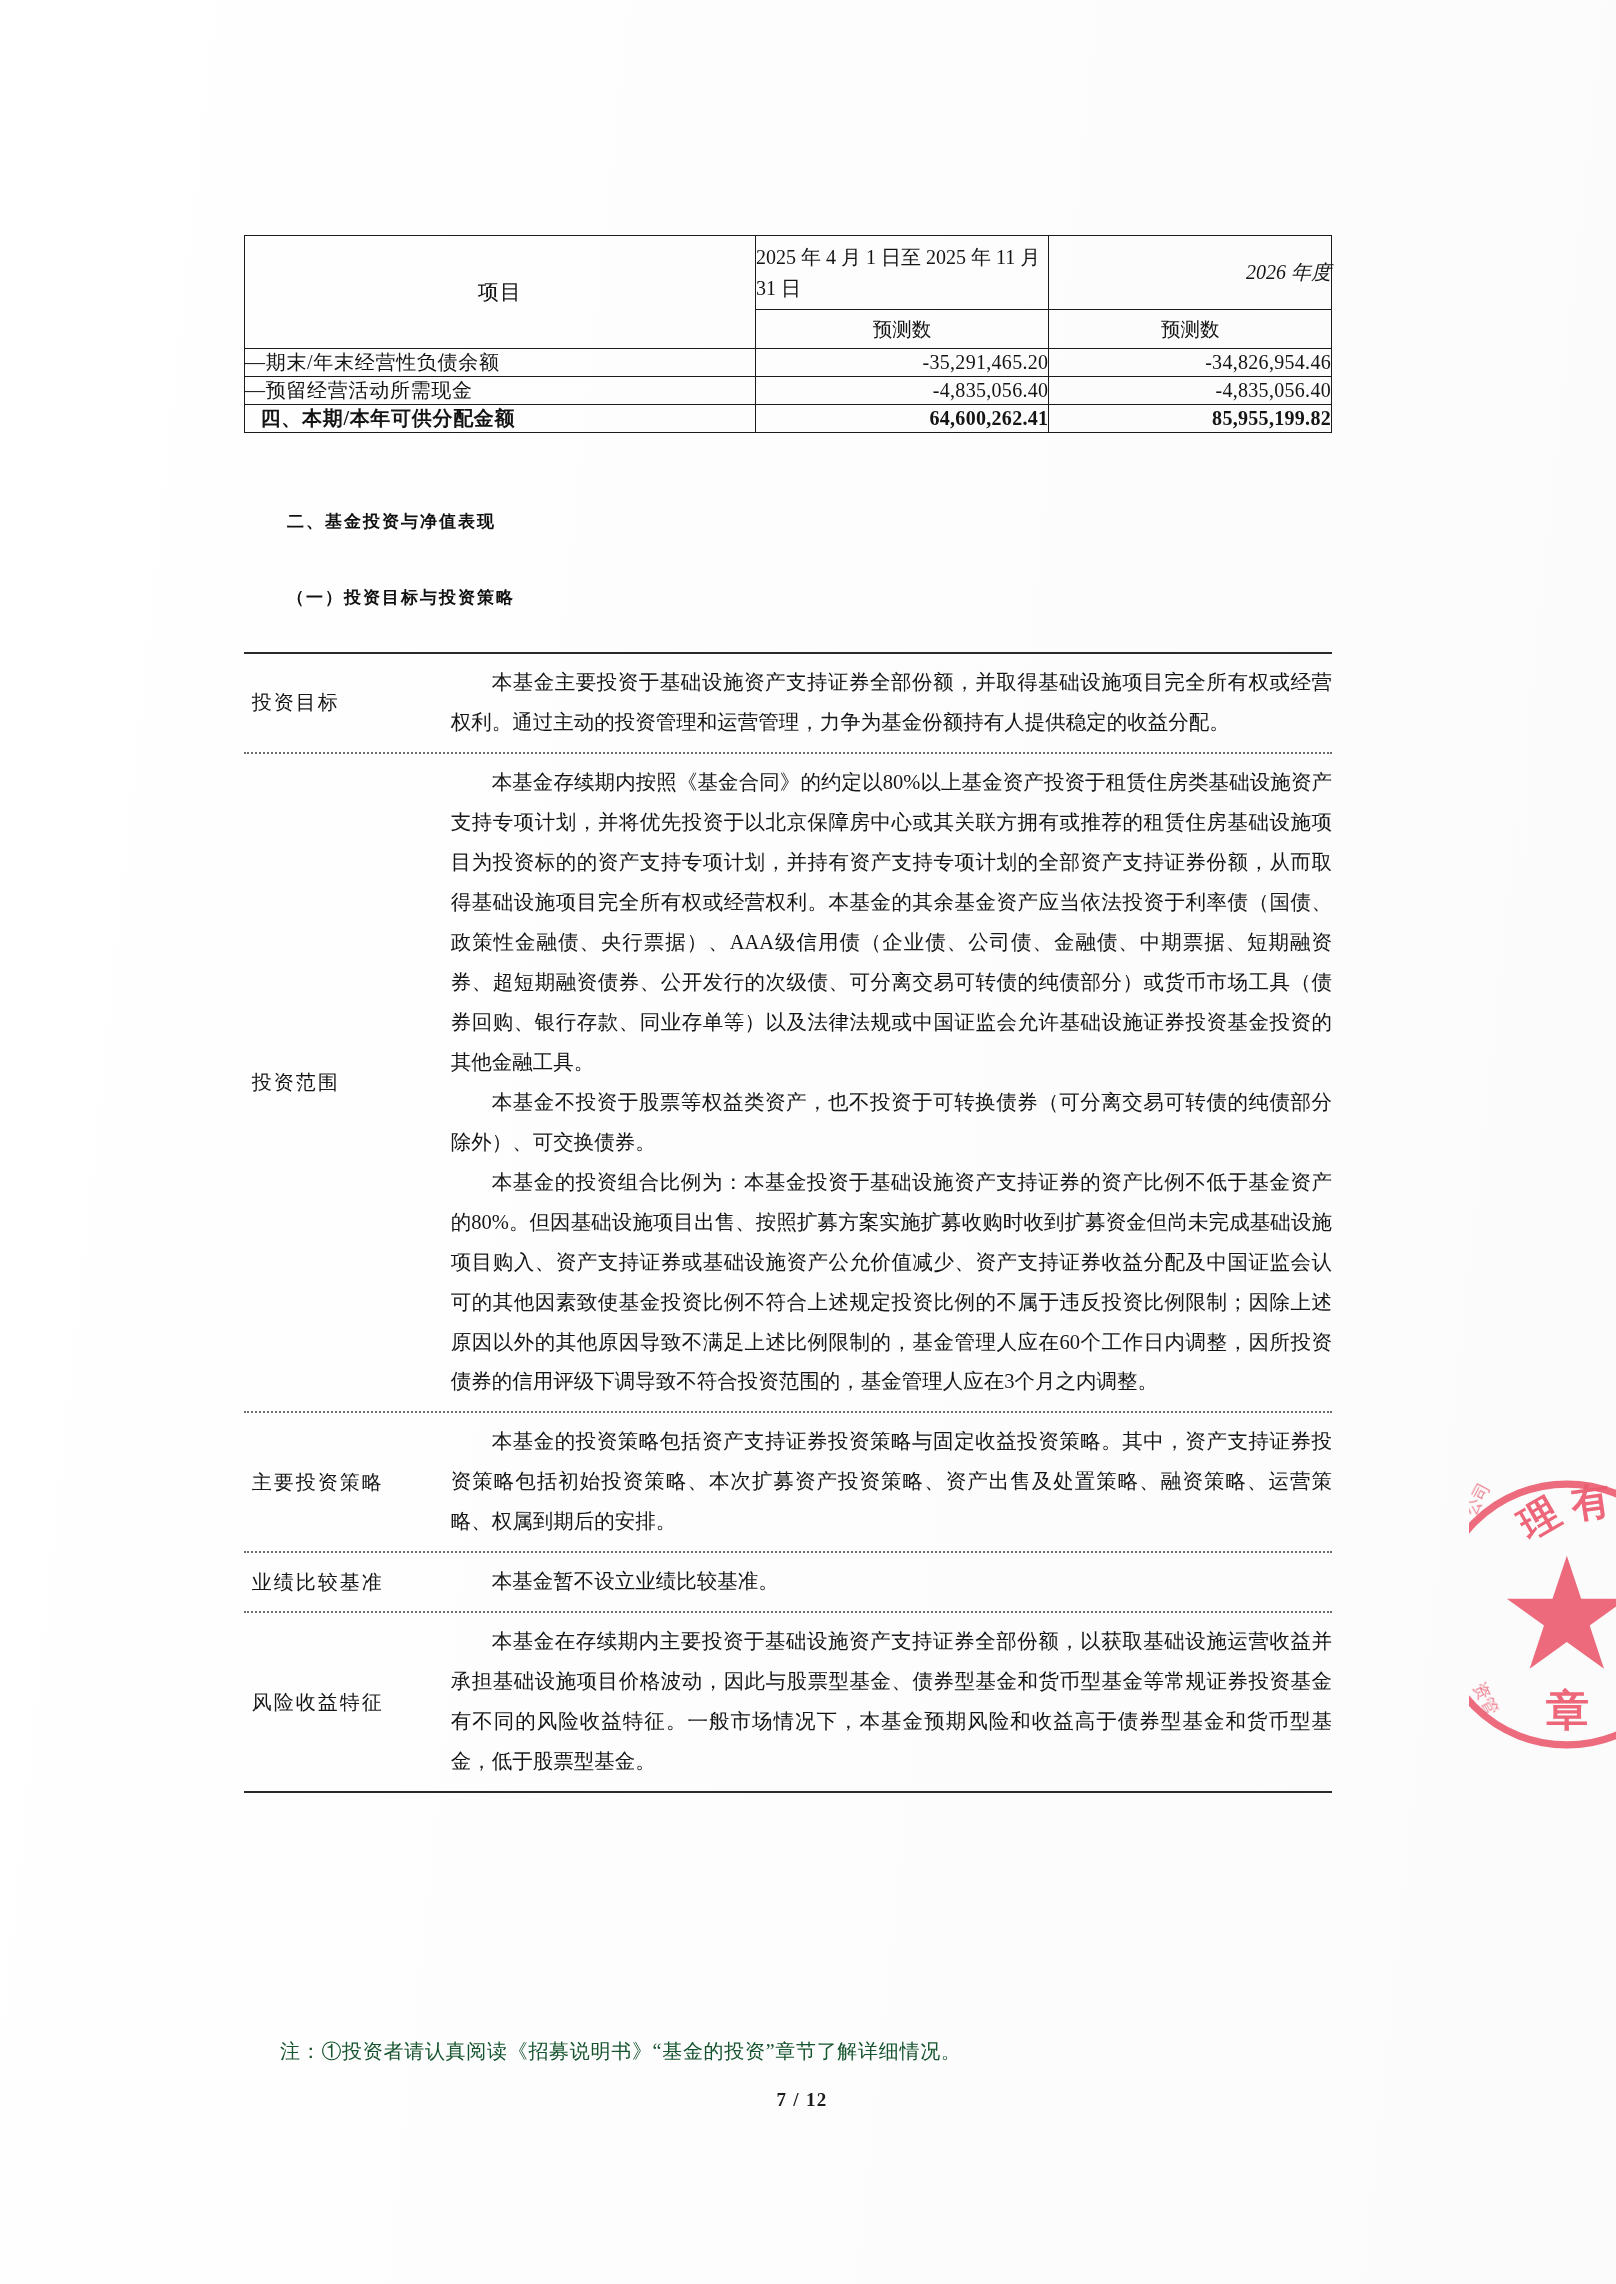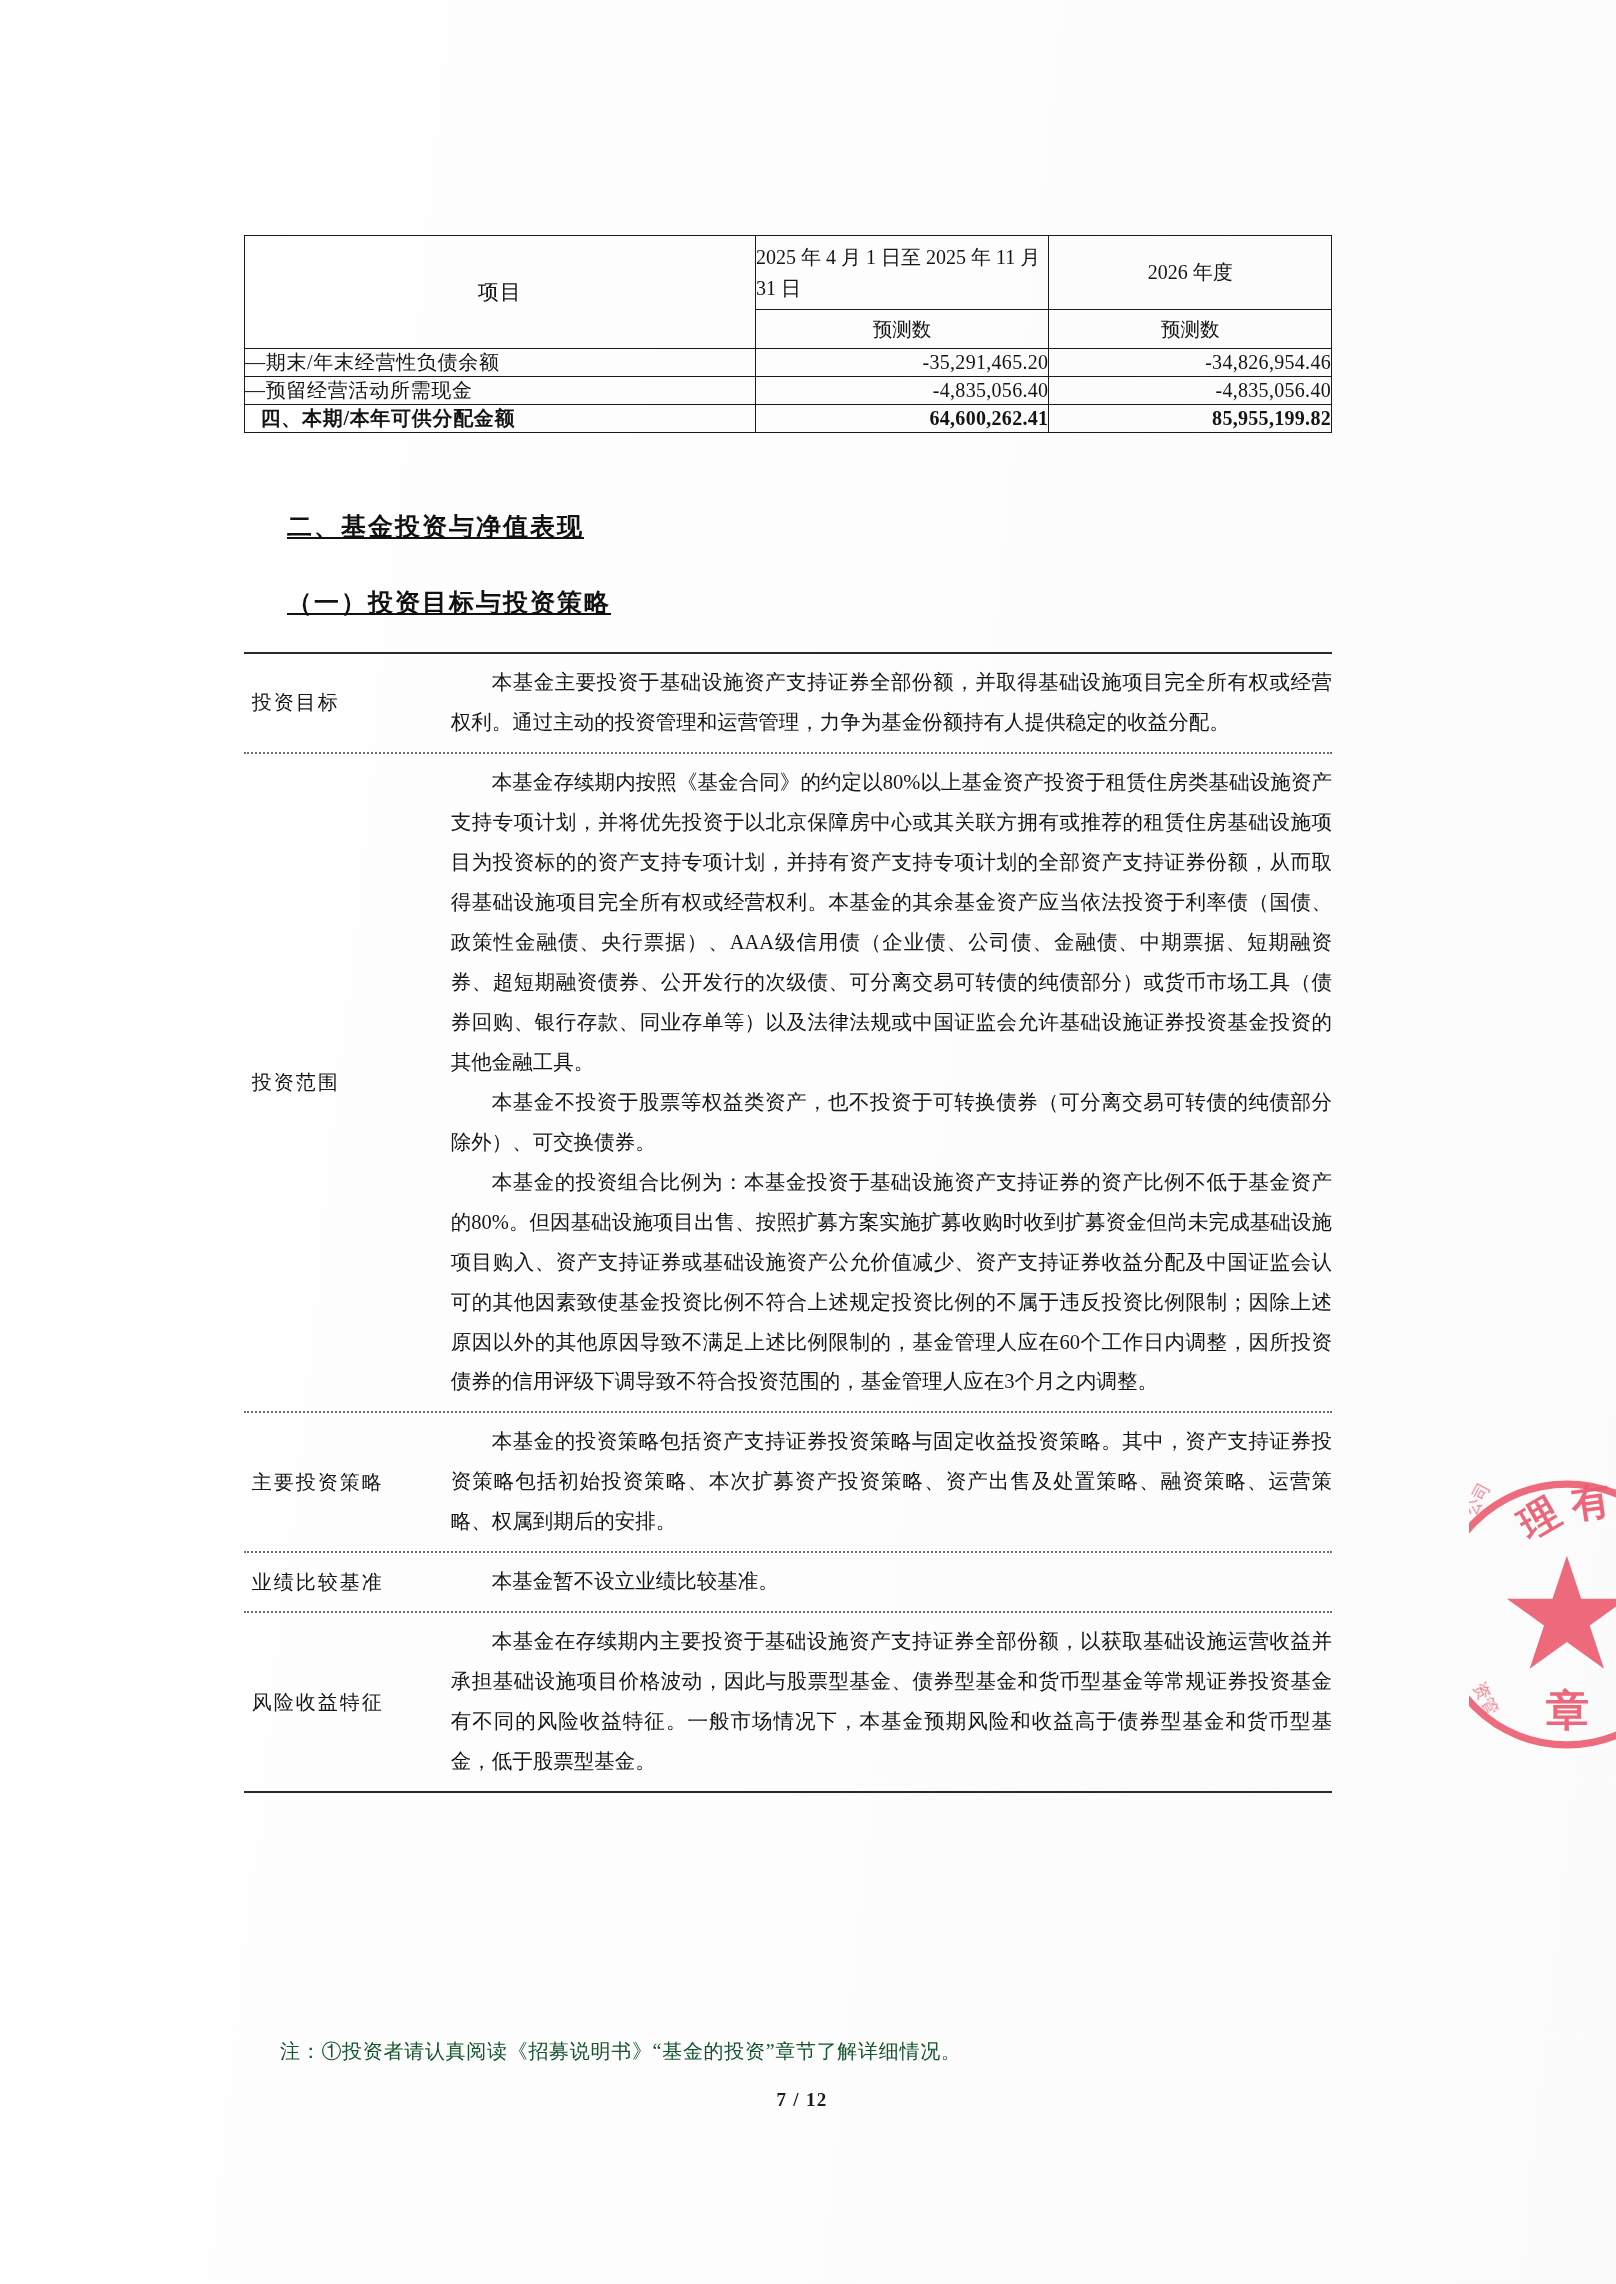--- a/index.html
+++ b/index.html
@@ -56,24 +56,25 @@
   }
   .cell-period-head {
     text-align: left;
     font-size: 20px;
     font-weight: bold;
     line-height: 1.55;
     padding: 9px 10.4px 9px 14.3px;
     height: 73px;
   }
   .cell-year-head {
-    text-align: center;
+    text-align: right;
     font-size: 20px;
     font-weight: bold;
     height: 73px;
+    font-style: italic;
   }
   .cell-sub {
     text-align: center;
     font-size: 19.5px;
     font-weight: bold;
     height: 38px;
   }
   .cell-row-label {
     text-align: left;
     font-size: 20px;
@@ -88,25 +89,24 @@
     text-align: right;
     font-size: 20px;
     padding: 8.5px 17px 8.5px 0;
     letter-spacing: 0.3px;
   }
   .cell-num.total { font-weight: bold; margin-left: 29px; }
 
   
   .h-sec {
     position: absolute;
-    font-size: 25px;
+    font-size: 17px;
     font-weight: bold;
     letter-spacing: 2px;
     color: #111;
-    text-decoration: underline;
   }
   #heading-section-two { left: 287px; top: 510px; }
   #heading-subsection-one { left: 287px; top: 586px; }
 
   
   .inv-wrap {
     position: absolute;
     left: 244px;
     top: 652px;
     width: 1088px;

